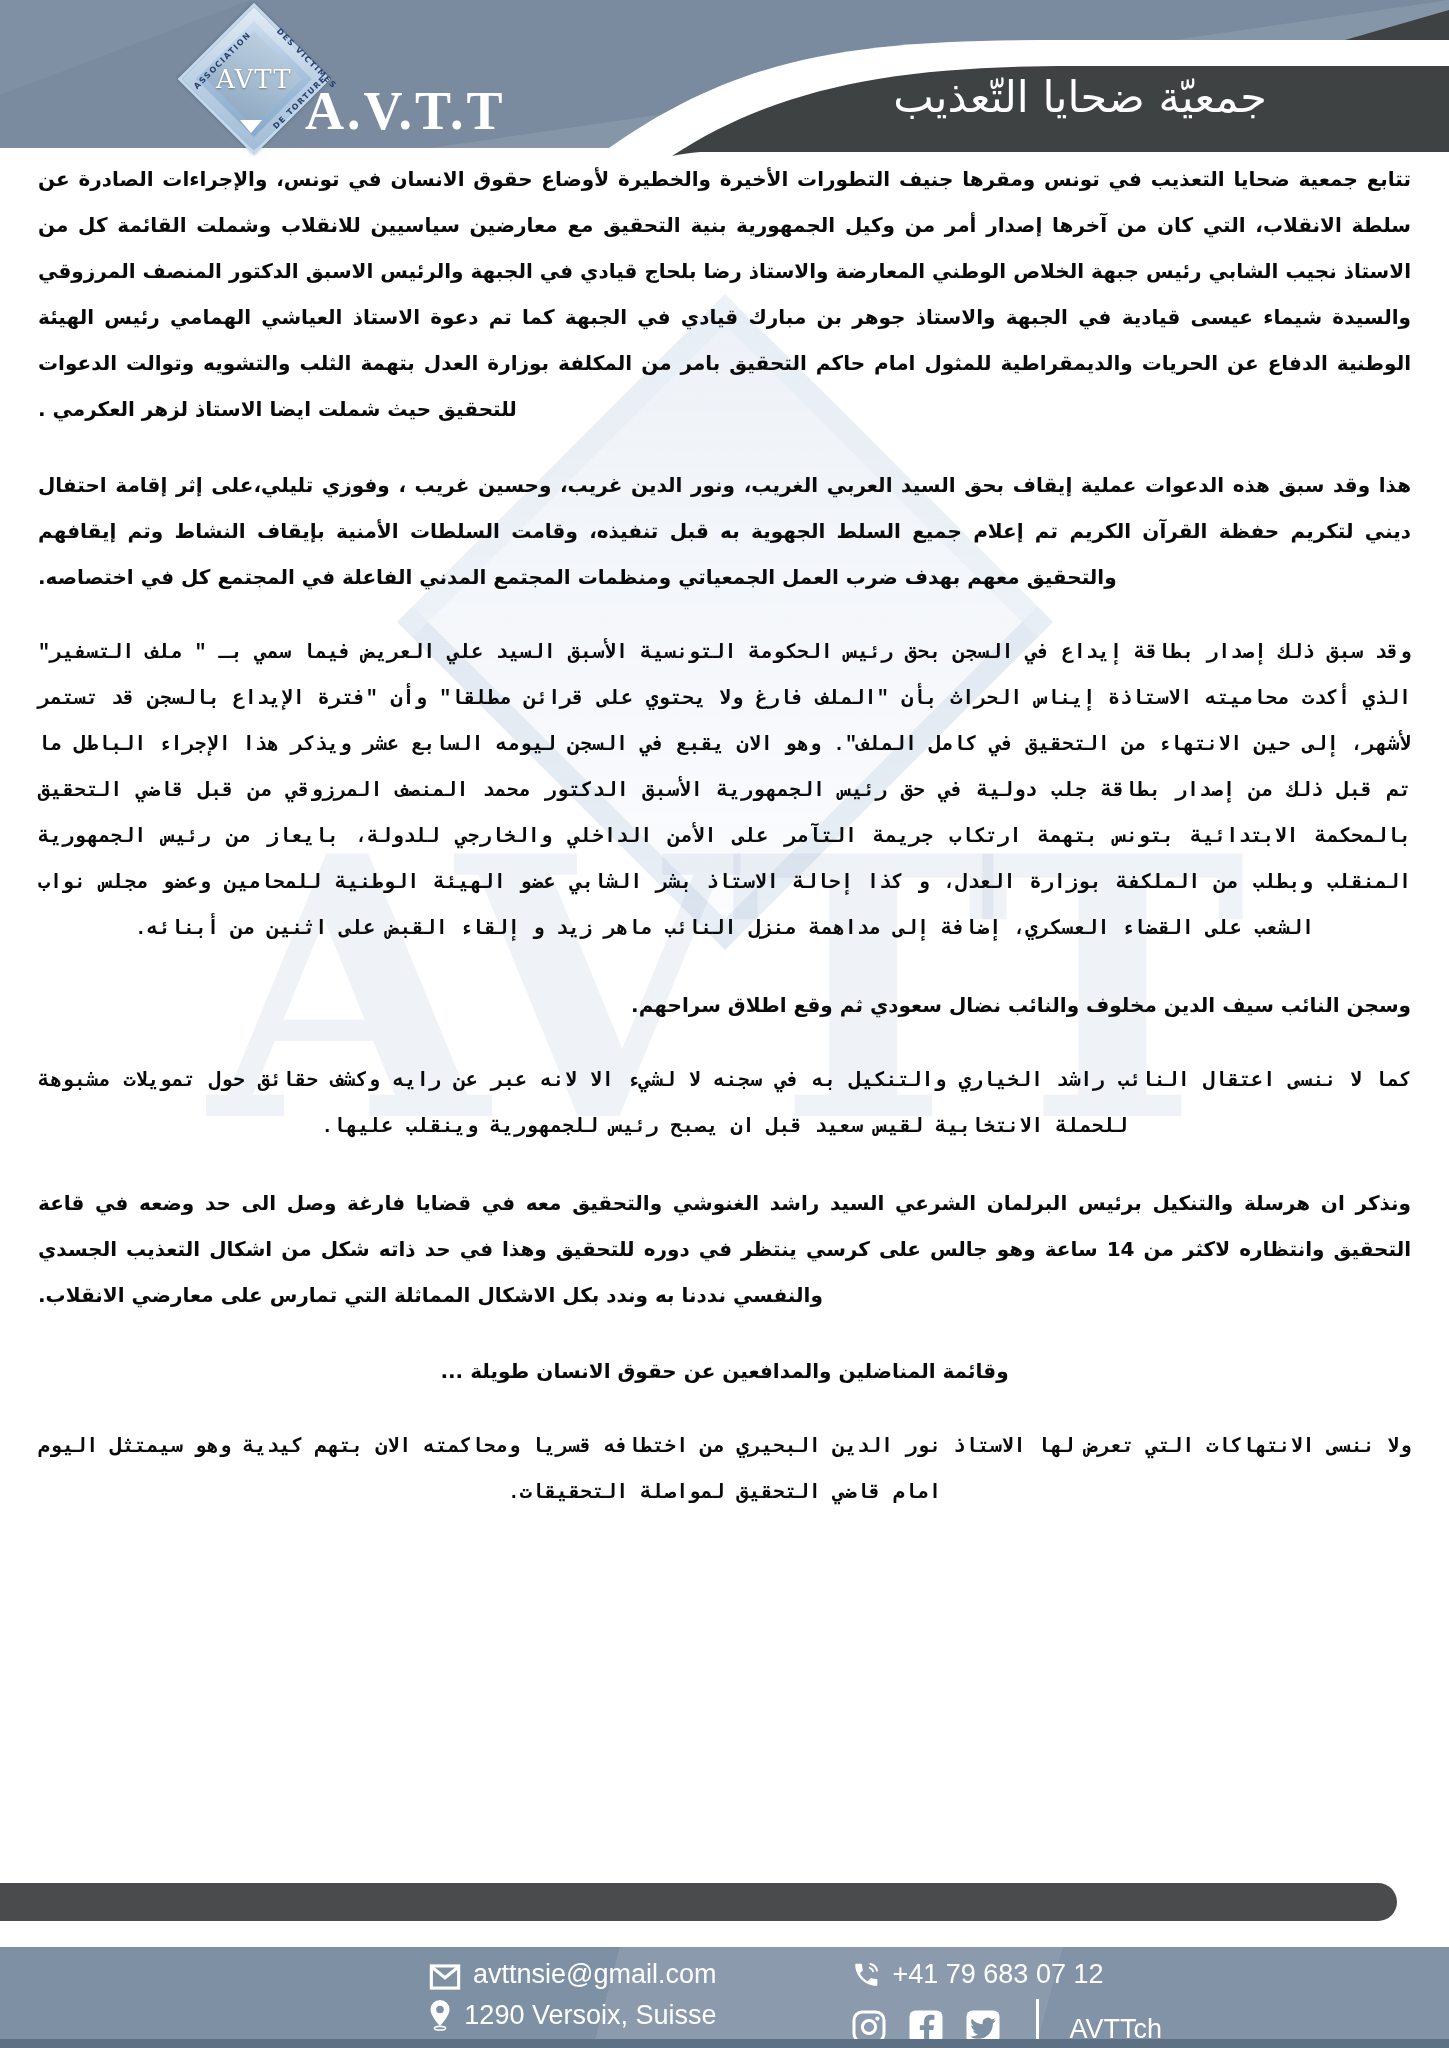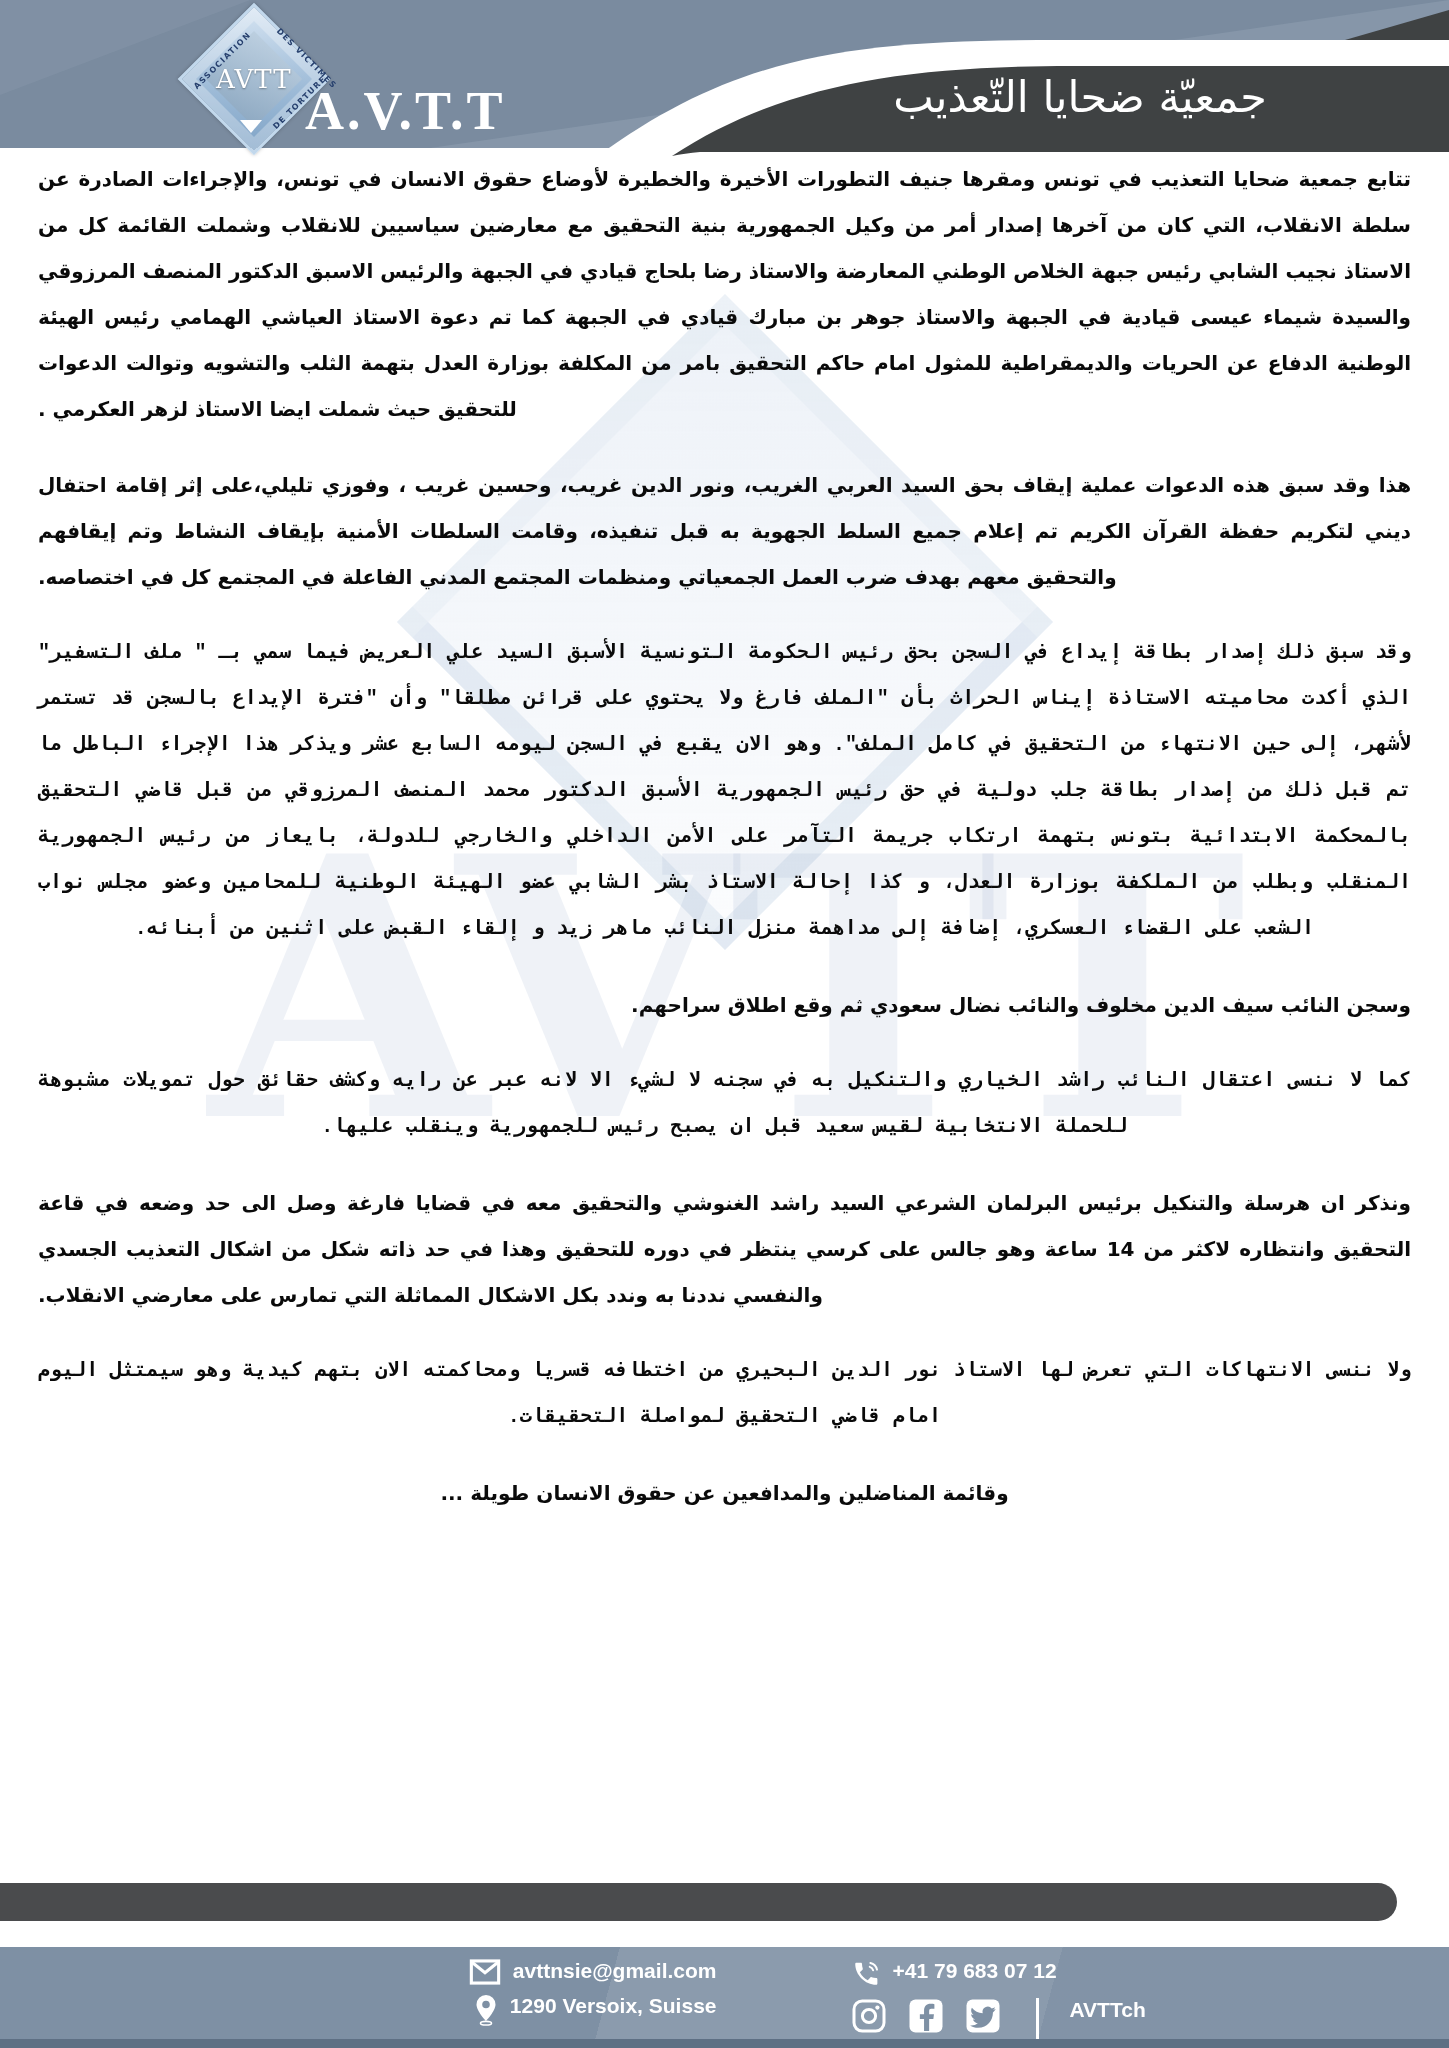--- a/index.html
+++ b/index.html
@@ -53,21 +53,21 @@
   .footer-bar{position:absolute;left:0;top:1883px;width:1397px;height:38px;background:#4a4b4d;
         border-radius:0 19px 19px 0;z-index:2;}
   .footer{position:absolute;left:0;top:1947px;width:1449px;height:101px;background:#7e90a4;z-index:2;}
   .footer::before{content:"";position:absolute;inset:0;
         background:linear-gradient(105deg,rgba(255,255,255,0) 42%,rgba(255,255,255,.10) 42%,rgba(255,255,255,.10) 72%,rgba(255,255,255,.03) 72%);}
   .footer::after{content:"";position:absolute;left:0;right:0;bottom:0;height:9px;background:#5e7084;}
   .footer-inner{position:relative;display:flex;height:92px;padding-top:12px;box-sizing:border-box;}
   .f-col{width:50%;display:flex;flex-direction:column;gap:9px;}
   .f-col.left{align-items:flex-end;padding-right:8px;box-sizing:border-box;}
   .f-col.right{align-items:flex-start;padding-left:126px;box-sizing:border-box;}
-  .f-row{display:flex;align-items:flex-start;gap:12px;color:#ffffff;font-weight:bold;font-size:21px;
+  .f-row{display:flex;align-items:flex-end;gap:12px;color:#ffffff;font-weight:normal;font-size:27px;
         font-family:"Liberation Sans",sans-serif;}
   .f-row svg{display:block;}
   .social-divider{width:3px;height:46px;background:#ffffff;margin:0 10px 0 14px;}
   .social-row{gap:21px;}
 </style>
 </head>
 <body>
 
 <div class="page">
 
@@ -103,22 +103,22 @@
   </div>
 
   <div class="content">
 
     <p class="para last-left">تتابع جمعية ضحايا التعذيب في تونس ومقرها جنيف التطورات الأخيرة والخطيرة لأوضاع حقوق الانسان في تونس، والإجراءات الصادرة عن سلطة الانقلاب، التي كان من آخرها إصدار أمر من وكيل الجمهورية بنية التحقيق مع معارضين سياسيين للانقلاب وشملت القائمة كل من الاستاذ نجيب الشابي رئيس جبهة الخلاص الوطني المعارضة والاستاذ رضا بلحاج قيادي في الجبهة والرئيس الاسبق الدكتور المنصف المرزوقي والسيدة شيماء عيسى قيادية في الجبهة والاستاذ جوهر بن مبارك قيادي في الجبهة كما تم دعوة الاستاذ العياشي الهمامي رئيس الهيئة الوطنية الدفاع عن الحريات والديمقراطية للمثول امام حاكم التحقيق بامر من المكلفة بوزارة العدل بتهمة الثلب والتشويه وتوالت الدعوات للتحقيق حيث شملت ايضا الاستاذ لزهر العكرمي .</p>
     <p class="para last-left">هذا وقد سبق هذه الدعوات عملية إيقاف بحق السيد العربي الغريب، ونور الدين غريب، وحسين غريب ، وفوزي تليلي،على إثر إقامة احتفال ديني لتكريم حفظة القرآن الكريم تم إعلام جميع السلط الجهوية به قبل تنفيذه، وقامت السلطات الأمنية بإيقاف النشاط وتم إيقافهم والتحقيق معهم بهدف ضرب العمل الجمعياتي ومنظمات المجتمع المدني الفاعلة في المجتمع كل في اختصاصه.</p>
     <p class="para last-center">وقد سبق ذلك إصدار بطاقة إيداع في السجن بحق رئيس الحكومة التونسية الأسبق السيد علي العريض فيما سمي بـ " ملف التسفير" الذي أكدت محاميته الاستاذة إيناس الحراث بأن "الملف فارغ ولا يحتوي على قرائن مطلقا" وأن "فترة الإيداع بالسجن قد تستمر لأشهر، إلى حين الانتهاء من التحقيق في كامل الملف". وهو الان يقبع في السجن ليومه السابع عشر ويذكر هذا الإجراء الباطل ما تم قبل ذلك من إصدار بطاقة جلب دولية في حق رئيس الجمهورية الأسبق الدكتور محمد المنصف المرزوقي من قبل قاضي التحقيق بالمحكمة الابتدائية بتونس بتهمة ارتكاب جريمة التآمر على الأمن الداخلي والخارجي للدولة، بايعاز من رئيس الجمهورية المنقلب وبطلب من الملكفة بوزارة العدل، و كذا إحالة الاستاذ بشر الشابي عضو الهيئة الوطنية للمحامين وعضو مجلس نواب الشعب على القضاء العسكري، إضافة إلى مداهمة منزل النائب ماهر زيد و إلقاء القبض على اثنين من أبنائه.</p>
     <p class="para single-right">وسجن النائب سيف الدين مخلوف والنائب نضال سعودي ثم وقع اطلاق سراحهم.</p>
     <p class="para last-center">كما لا ننسى اعتقال النائب راشد الخياري والتنكيل به في سجنه لا لشيء الا لانه عبر عن رايه وكشف حقائق حول تمويلات مشبوهة للحملة الانتخابية لقيس سعيد قبل ان يصبح رئيس للجمهورية وينقلب عليها.</p>
     <p class="para last-left">ونذكر ان هرسلة والتنكيل برئيس البرلمان الشرعي السيد راشد الغنوشي والتحقيق معه في قضايا فارغة وصل الى حد وضعه في قاعة التحقيق وانتظاره لاكثر من 14 ساعة وهو جالس على كرسي ينتظر في دوره للتحقيق وهذا في حد ذاته شكل من اشكال التعذيب الجسدي والنفسي نددنا به وندد بكل الاشكال المماثلة التي تمارس على معارضي الانقلاب.</p>
+    <p class="para single-center">وقائمة المناضلين والمدافعين عن حقوق الانسان طويلة ...</p>
     <p class="para last-center">ولا ننسى الانتهاكات التي تعرض لها الاستاذ نور الدين البحيري من اختطافه قسريا ومحاكمته الان بتهم كيدية وهو سيمتثل اليوم امام قاضي التحقيق لمواصلة التحقيقات.</p>
-    <p class="para single-center">وقائمة المناضلين والمدافعين عن حقوق الانسان طويلة ...</p>
   </div>
 
   <div class="footer-bar"></div>
 
   <div class="footer">
     <div class="footer-inner">
       <div class="f-col left">
         <div class="f-row">
           <svg width="32" height="26" viewBox="0 0 24 20">
             <rect x="1.5" y="1.5" width="21" height="17" fill="none" stroke="#ffffff" stroke-width="2.4"></rect>

